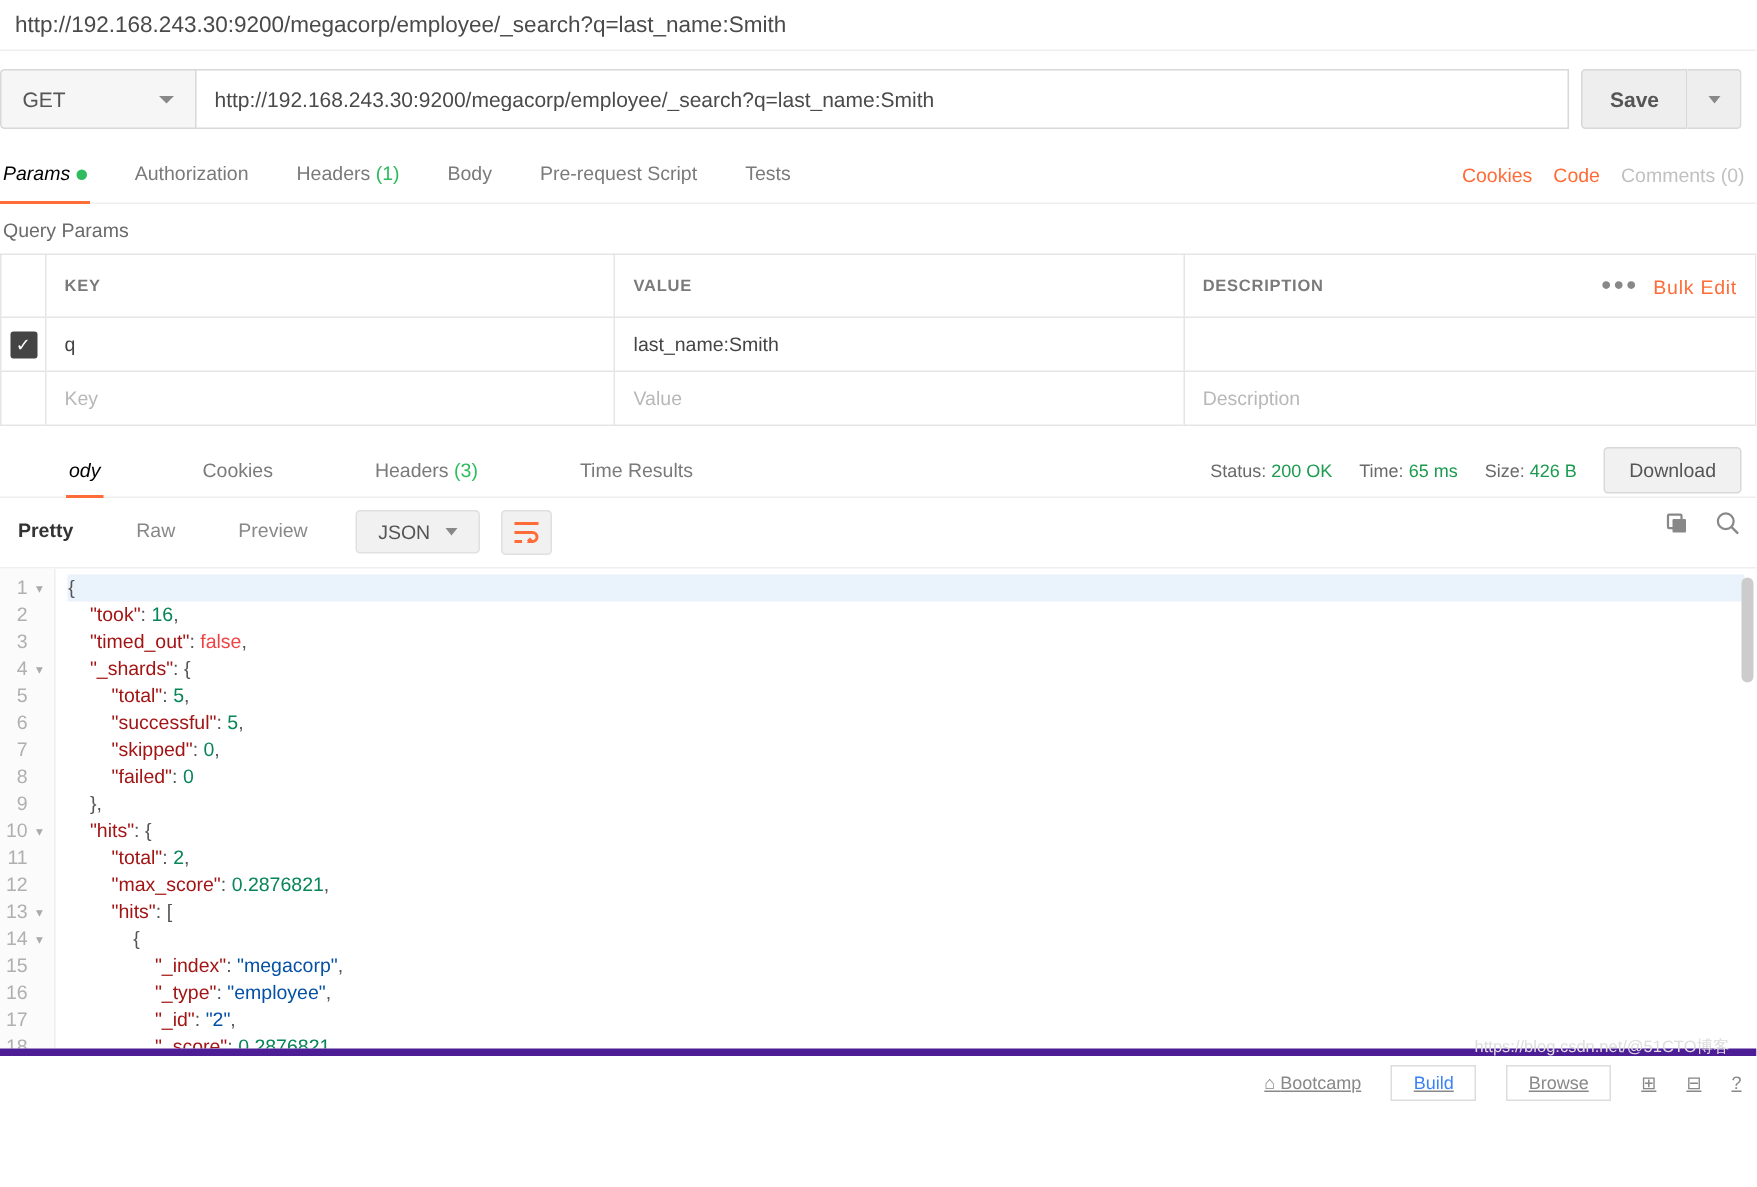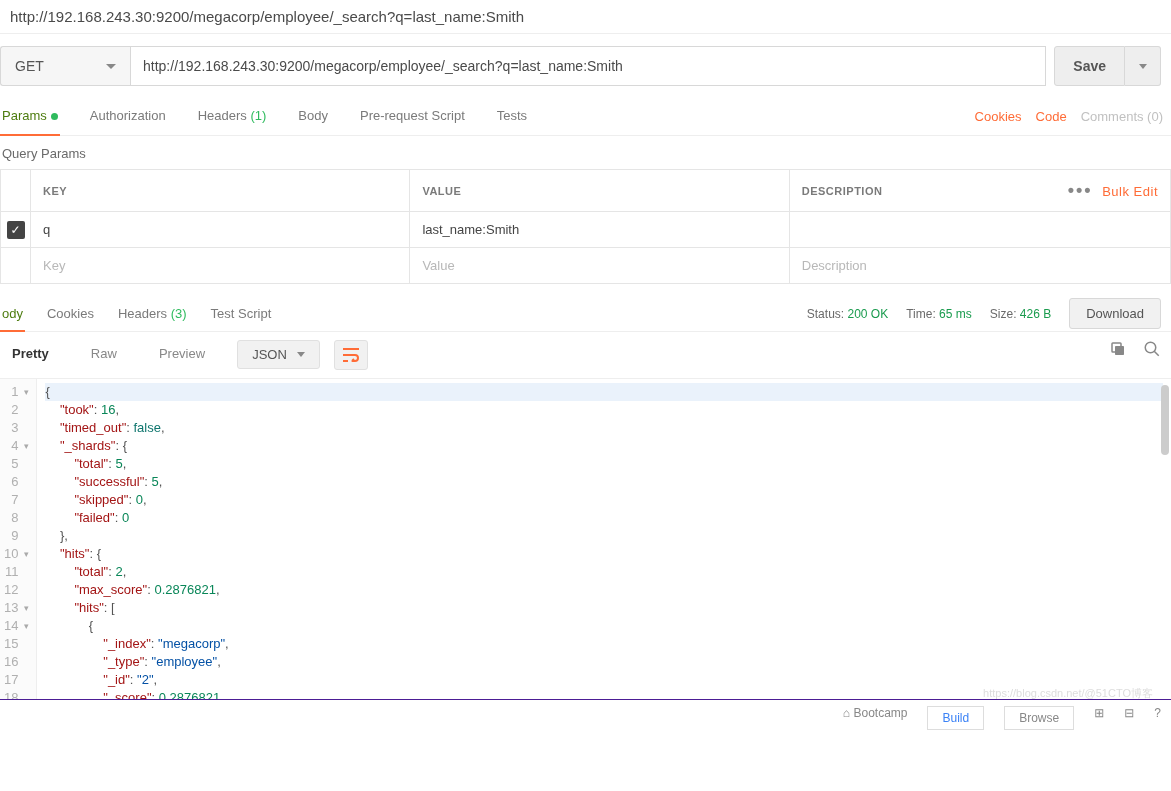--- a/index.html
+++ b/index.html
@@ -13,40 +13,40 @@
 .btn-send { background: #097bed; color: #fff; border: none; height: 40px; padding: 0 24px; font-size: 14px; font-weight: 600; border-radius: 3px 0 0 3px; cursor: pointer; }
 .btn-send-dd { background: #097bed; color: #fff; border: none; border-left: 1px solid rgba(255,255,255,.3); height: 40px; width: 36px; border-radius: 0 3px 3px 0; cursor: pointer; display: flex; align-items: center; justify-content: center; }
 .btn-send-dd .caret { width: 0; height: 0; border-left: 4px solid transparent; border-right: 4px solid transparent; border-top: 5px solid #fff; }
 .save-wrap { display: flex; margin-left: 8px; }
 .btn-save { background: #eee; color: #555; border: 1px solid #d8d8d8; height: 40px; padding: 0 18px; font-size: 14px; font-weight: 600; border-radius: 3px 0 0 3px; cursor: pointer; }
 .btn-save-dd { background: #eee; border: 1px solid #d8d8d8; border-left: none; height: 40px; width: 36px; border-radius: 0 3px 3px 0; cursor: pointer; display: flex; align-items: center; justify-content: center; }
 .btn-save-dd .caret { width: 0; height: 0; border-left: 4px solid transparent; border-right: 4px solid transparent; border-top: 5px solid #888; }
 .tabs-row { display: flex; align-items: center; border-bottom: 1px solid #eee; padding: 0 0 0 0; }
 .tabs-left { display: flex; gap: 28px; }
 .tab { padding: 10px 2px 12px 2px; font-size: 13px; color: #7a7a7a; cursor: pointer; position: relative; }
-.tab.active { color: #4d7c0f; }
+.tab.active { color: #000000; font-style: italic; }
 .tab.active::after { content: ""; position: absolute; left: 0; right: 0; bottom: -1px; height: 2px; background: #ff6c37; }
 .dot { display: inline-block; width: 7px; height: 7px; border-radius: 50%; background: #2fbb5e; margin-left: 4px; vertical-align: middle; }
 .count-g { color: #2fbb5e; }
 .tabs-right { margin-left: auto; display: flex; gap: 14px; padding-right: 8px; font-size: 13px; }
 .link-o { color: #ff6c37; cursor: pointer; }
 .link-muted { color: #c1c1c1; cursor: pointer; }
 .section-label { color: #6a6a6a; padding: 10px 10px 8px 2px; font-size: 13px; }
 table.kv { width: 100%; border-collapse: collapse; }
 table.kv th { text-align: left; font-size: 11px; color: #7a7a7a; font-weight: 700; letter-spacing: .5px; padding: 10px 12px; border: 1px solid #e5e5e5; background: #fff; }
 table.kv td { border: 1px solid #e5e5e5; padding: 0; }
 table.kv td input { width: 100%; border: none; padding: 10px 12px; font-size: 13px; color: #444; outline: none; background: transparent; }
 table.kv td input::placeholder { color: #b8b8b8; }
 .chk-cell { width: 30px; text-align: center; vertical-align: middle; }
 .chkbox { width: 18px; height: 18px; background: #444; border-radius: 2px; display: inline-flex; align-items: center; justify-content: center; color: #fff; font-size: 12px; }
 .th-desc { display: flex; align-items: center; justify-content: space-between; }
 .dots { color: #888; font-size: 18px; letter-spacing: 2px; cursor: pointer; padding: 0 6px; }
 .resp-hdr { display: flex; align-items: center; border-bottom: 1px solid #eee; margin-top: 12px; }
 .resp-tabs { display: flex; gap: 20px; }
-.resp-tabs .tab { padding: 10px 2px 10px 2px; }
+.resp-tabs .tab { padding: 10px 2px 10px 2px; margin-left: 44px; }
 .resp-meta { margin-left: auto; display: flex; align-items: center; gap: 18px; font-size: 12px; color: #6a6a6a; padding-right: 10px; }
 .meta-g { color: #1a9b4e; }
 .btn-dl { background: #f1f1f1; border: 1px solid #d8d8d8; padding: 7px 16px; font-size: 13px; color: #555; border-radius: 3px; cursor: pointer; }
 .view-row { display: flex; align-items: flex-start; gap: 0; padding: 8px 10px 8px 4px; border-bottom: 1px solid #eee; }
 .view-tabs { display: flex; gap: 26px; }
 .view-tab { font-size: 13px; color: #888; cursor: pointer; padding: 6px 8px; }
 .view-tab.active { color: #333; font-weight: 600; }
 .json-dd { margin-left: 24px; background: #f1f1f1; border: 1px solid #e0e0e0; border-radius: 3px; padding: 6px 14px; display: flex; align-items: center; gap: 10px; font-size: 13px; color: #555; cursor: pointer; }
 .json-dd .caret { width: 0; height: 0; border-left: 4px solid transparent; border-right: 4px solid transparent; border-top: 5px solid #888; }
 .wrap-btn { margin-left: 14px; background: #f1f1f1; border: 1px solid #e0e0e0; border-radius: 3px; width: 34px; height: 30px; display: flex; align-items: center; justify-content: center; cursor: pointer; }
@@ -55,23 +55,23 @@
 .view-right .icn { width: 18px; height: 18px; cursor: pointer; }
 .code-area { display: flex; font-family: Consolas, Monaco, monospace; font-size: 13px; line-height: 18px; height: 320px; overflow: hidden; position: relative; }
 .gutter { background: #fbfbfb; border-right: 1px solid #eee; color: #b0b0b0; text-align: right; padding: 4px 8px 4px 4px; user-select: none; }
 .gutter .ln { display: flex; align-items: center; justify-content: flex-end; height: 18px; gap: 2px; }
 .gutter .fold { color: #aaa; font-size: 9px; width: 8px; }
 .code-body { padding: 4px 8px; white-space: pre; color: #333; flex: 1; }
 .code-body .hl { background: #eaf2fb; display: block; }
 .tok-key { color: #a31515; }
 .tok-str { color: #0451a5; }
 .tok-num { color: #098658; }
-.tok-bool { color: #0f766e; }
+.tok-bool { color: #ef4444; }
 .tok-punc { color: #555; }
-.footer { position: relative; border-top: 1px solid #4c1d95; padding: 6px 10px; display: flex; justify-content: flex-end; gap: 20px; font-size: 12px; color: #888; }
+.footer { position: relative; border-top: 5px solid #4c1d95; padding: 6px 10px; display: flex; align-items: center; justify-content: flex-end; gap: 20px; font-size: 12px; color: #888; text-decoration: underline; }
 .footer .btn-tab { border: 1px solid #ddd; padding: 4px 14px; cursor: pointer; }
 .footer .btn-tab.active { color: #3b82f6; }
 .wm { position: absolute; right: 18px; top: -14px; color: #ddd; font-size: 11px; }
 .scroll-stub { position: absolute; right: 2px; top: 6px; width: 8px; height: 70px; background: #ccc; border-radius: 4px; }
 </style>
 </head>
 <body>
 
 <div class="topbar">http://192.168.243.30:9200/megacorp/employee/_search?q=last_name:Smith</div>
 
@@ -136,21 +136,21 @@
     <td><input placeholder="Description" style=""></td>
   </tr>
 </tbody>
   </table>
 
 <div class="resp-hdr">
   <div class="resp-tabs">
     <div class="tab active">ody</div>
     <div class="tab">Cookies</div>
     <div class="tab"><span>Headers</span> <span class="count-g">(3)</span></div>
-    <div class="tab">Test Script</div>
+    <div class="tab">Time Results</div>
   </div>
   <div class="resp-meta">
     <span><span>Status:</span> <span class="meta-g">200 OK</span></span>
     <span><span>Time:</span> <span class="meta-g">65 ms</span></span>
     <span><span>Size:</span> <span class="meta-g">426 B</span></span>
     <button class="btn-dl">Download</button>
   </div>
 </div>
 
 <div class="view-row">

